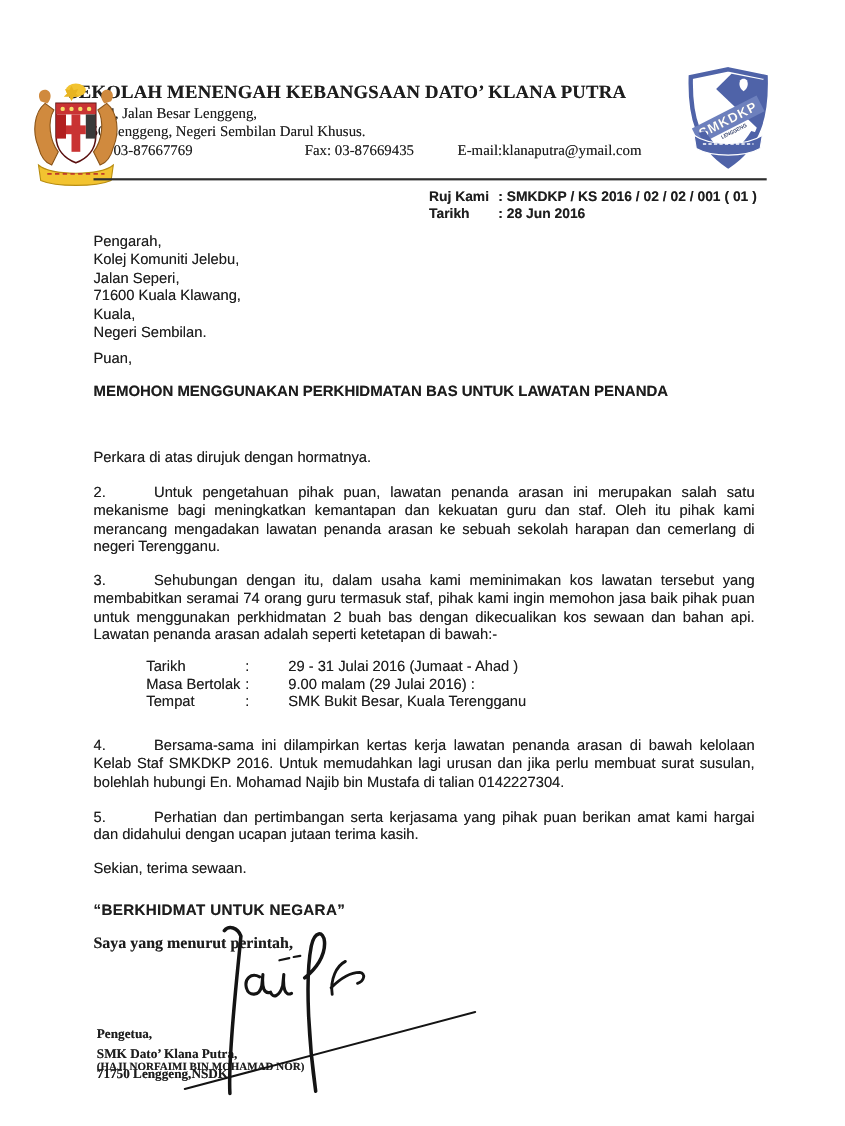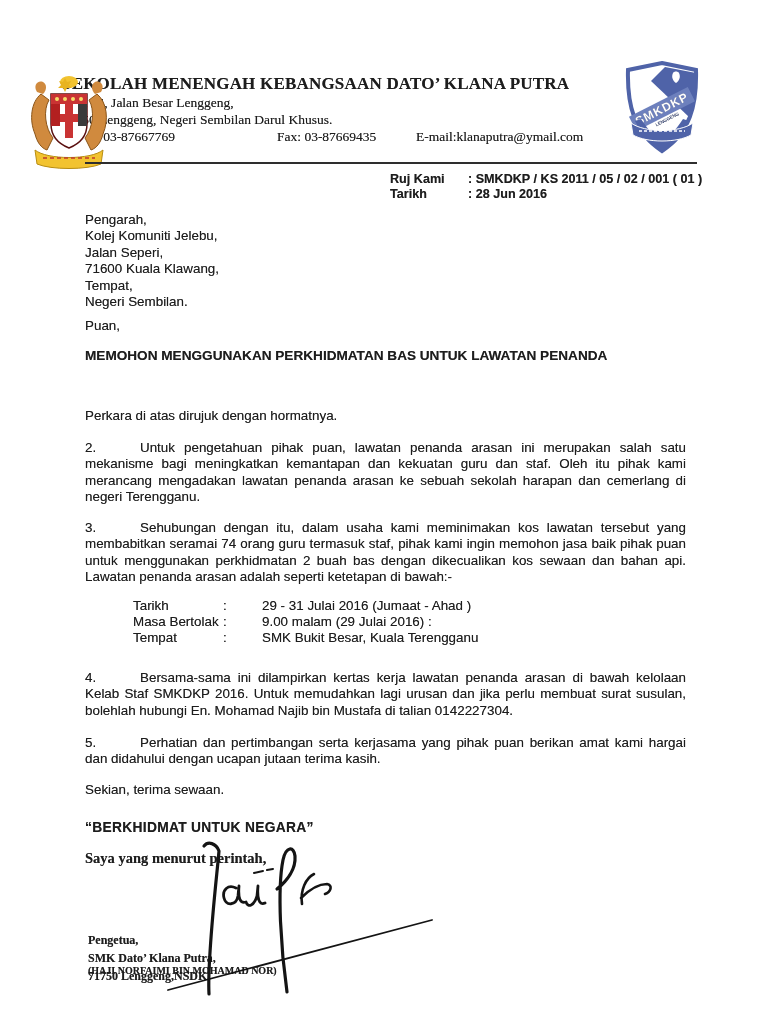--- a/index.html
+++ b/index.html
@@ -14,21 +14,21 @@
   
   .school-name { left:62px; top:74px; font-size:17px; font-weight:bold; letter-spacing:.2px; white-space:nowrap; }
   .addr1 { left:62px; top:95px;  font-size:13.5px; white-space:nowrap; }
   .addr2 { left:62px; top:112px; font-size:13.5px; white-space:nowrap; }
   .telrow span { position:absolute; top:129px; font-size:13.5px; white-space:nowrap; }
   .tel-label { left:62px; } .tel-value { left:96px; } .fax-value { left:277px; } .email-value { left:416px; }
   .divider { left:85px; top:162px; width:612px; height:2px; background:#2e2e2e; }
 
   
   .refblock { left:390px; top:172px; font-size:12.6px; font-weight:bold; line-height:14.5px; }
-  .refrow { display:flex;gap:15px; }
+  .refrow { display:flex; }
   .reflabel { width:63px; flex:0 0 63px; }
   .refvalue { white-space:nowrap; }
 
   
   .bt { font-size:13.4px; line-height:16.4px; }
   .recipient { left:85px; top:212px; }
   .salutation { left:85px; top:318px; }
   .subject { left:85px; top:346px; width:590px; font-weight:bold; font-size:13.6px; line-height:19.6px; }
   .intro { left:85px; top:408px; }
   .para { left:85px; width:601px; text-align:justify; }
@@ -108,34 +108,34 @@
       <path d="M10,62 C24,72 58,72 72,62 L70,74 C56,82 26,82 12,74 Z" stroke="#ffffff" stroke-width="1" fill="#4f63a8"></path>
       <path d="M18,70 h46" stroke="#ffffff" stroke-width="1.4" stroke-dasharray="3 2"></path>
     </svg>
   </div>
 
   <div class="abs divider"></div>
 
   <div class="abs refblock">
     <div class="refrow">
       <span class="reflabel">Ruj Kami</span>
-      <span class="refvalue">: SMKDKP / KS 2011  / 05 / 02 / 001 ( 01 )</span>
+      <span class="refvalue">: SMKDKP / KS 2016  / 02 / 02 / 001 ( 01 )</span>
     </div>
     <div class="refrow">
       <span class="reflabel">Tarikh</span>
       <span class="refvalue">: 28 Jun 2016</span>
     </div>
   </div>
 
   <div class="abs bt recipient">
     <div>Pengarah,</div>
     <div>Kolej Komuniti Jelebu,</div>
     <div>Jalan Seperi,</div>
     <div>71600 Kuala Klawang,</div>
-    <div>Tempat,</div>
+    <div>Kuala,</div>
     <div>Negeri Sembilan.</div>
   </div>
 
   <div class="abs bt salutation">Puan,</div>
 
   <div class="abs subject">
     <div>MEMOHON MENGGUNAKAN PERKHIDMATAN BAS UNTUK LAWATAN PENANDA</div>
   </div>
 
   <div class="abs bt intro">Perkara di atas dirujuk dengan hormatnya.</div>

